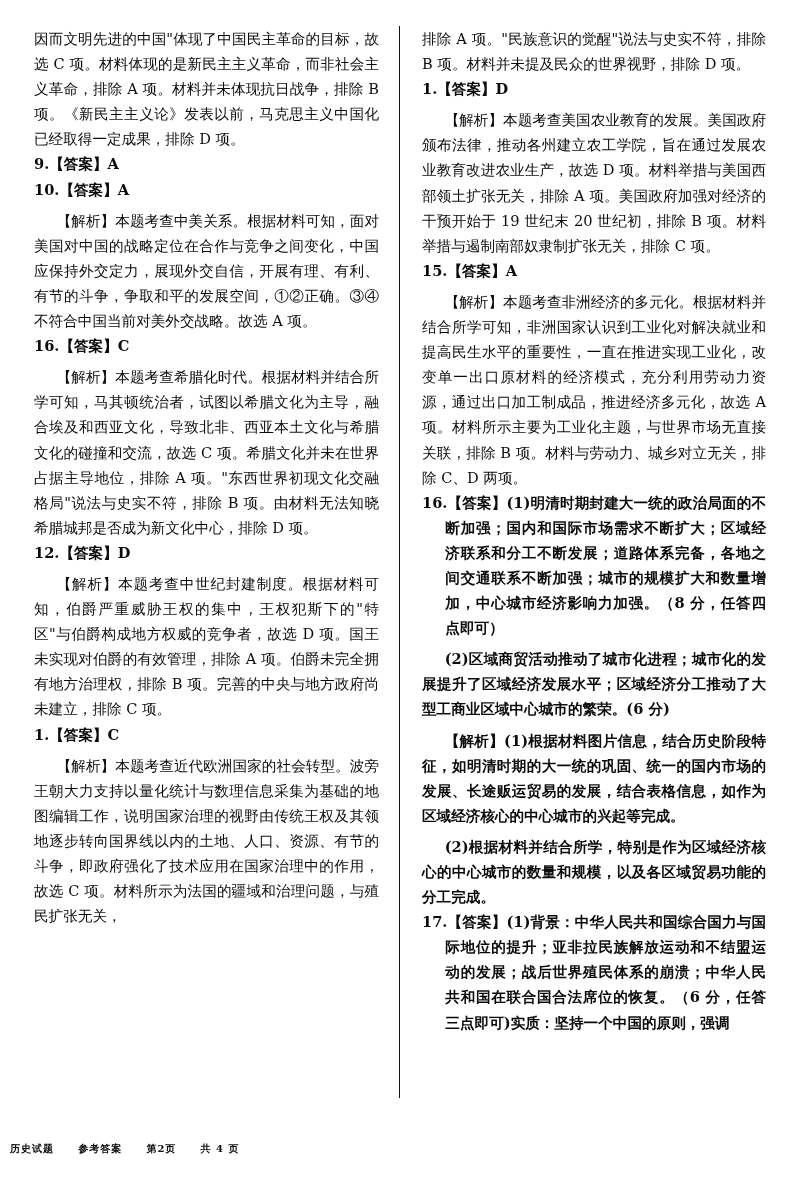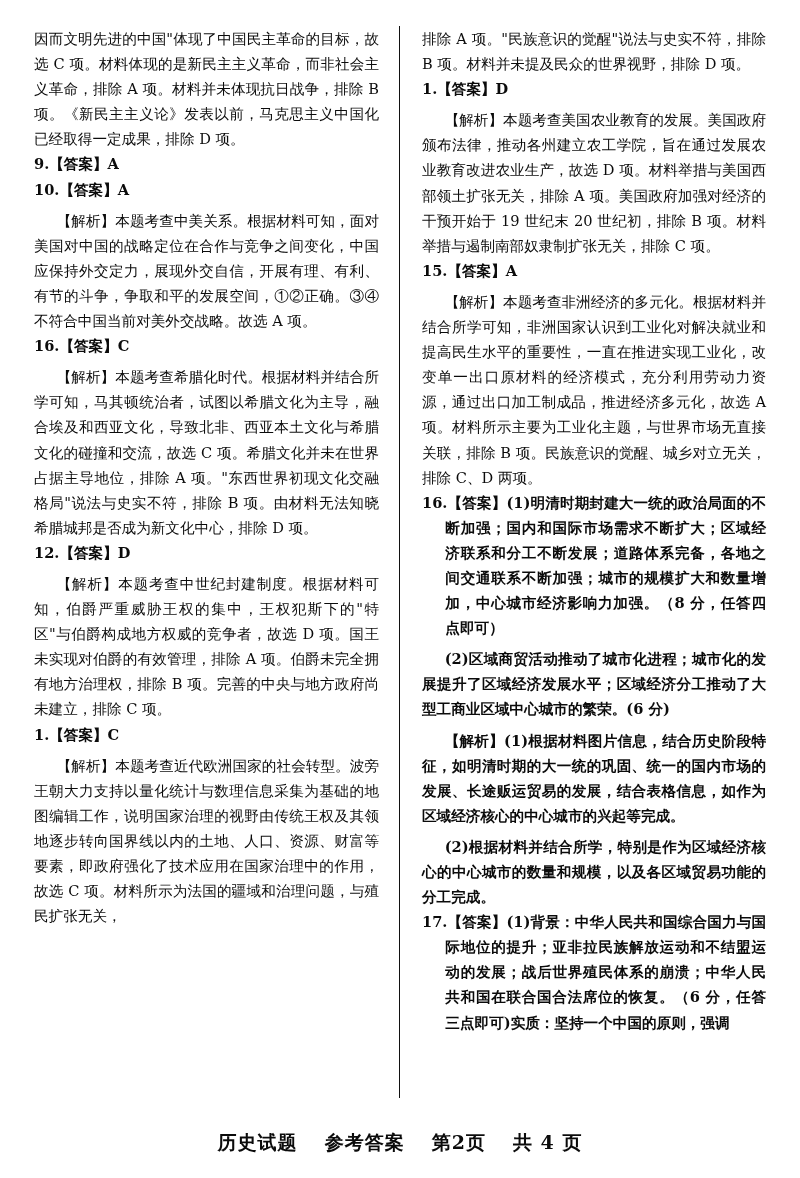--- a/index.html
+++ b/index.html
@@ -57,22 +57,22 @@
     text-indent: -1.6em;
   }
   .bold {
     font-weight: 700;
   }
   .footer {
     position: absolute;
     left: 0;
     right: 0;
     bottom: 22px;
-    text-align: center;
-    font-size: 19px;
+    text-align: left;
+    font-size: 10px;
     font-family: "DejaVu Serif", "Liberation Serif", serif;
     letter-spacing: 1px;
   }
   .footer .seg {
     display: inline-block;
     margin: 0 10px;
     font-weight: 700;
   }
   .footer .seg.light {
     font-weight: 700;
@@ -87,29 +87,29 @@
     <div class="col left">
       <p class="para cont">因而文明先进的中国"体现了中国民主革命的目标，故选 C 项。材料体现的是新民主主义革命，而非社会主义革命，排除 A 项。材料并未体现抗日战争，排除 B 项。《新民主主义论》发表以前，马克思主义中国化已经取得一定成果，排除 D 项。</p>
       <p class="para hang bold">9.【答案】A</p>
       <p class="para hang bold">10.【答案】A</p>
       <p class="para ind">【解析】本题考查中美关系。根据材料可知，面对美国对中国的战略定位在合作与竞争之间变化，中国应保持外交定力，展现外交自信，开展有理、有利、有节的斗争，争取和平的发展空间，①②正确。③④不符合中国当前对美外交战略。故选 A 项。</p>
       <p class="para hang bold">16.【答案】C</p>
       <p class="para ind">【解析】本题考查希腊化时代。根据材料并结合所学可知，马其顿统治者，试图以希腊文化为主导，融合埃及和西亚文化，导致北非、西亚本土文化与希腊文化的碰撞和交流，故选 C 项。希腊文化并未在世界占据主导地位，排除 A 项。"东西世界初现文化交融格局"说法与史实不符，排除 B 项。由材料无法知晓希腊城邦是否成为新文化中心，排除 D 项。</p>
       <p class="para hang bold">12.【答案】D</p>
       <p class="para ind">【解析】本题考查中世纪封建制度。根据材料可知，伯爵严重威胁王权的集中，王权犯斯下的"特区"与伯爵构成地方权威的竞争者，故选 D 项。国王未实现对伯爵的有效管理，排除 A 项。伯爵未完全拥有地方治理权，排除 B 项。完善的中央与地方政府尚未建立，排除 C 项。</p>
       <p class="para hang bold">1.【答案】C</p>
-      <p class="para ind">【解析】本题考查近代欧洲国家的社会转型。波旁王朝大力支持以量化统计与数理信息采集为基础的地图编辑工作，说明国家治理的视野由传统王权及其领地逐步转向国界线以内的土地、人口、资源、财富等要素，即政府强化了技术应用在国家治理中的作用，故选 C 项。材料所示为法国的疆域和治理问题，与殖民扩张无关，</p>
+      <p class="para ind">【解析】本题考查近代欧洲国家的社会转型。波旁王朝大力支持以量化统计与数理信息采集为基础的地图编辑工作，说明国家治理的视野由传统王权及其领地逐步转向国界线以内的土地、人口、资源、有节的斗争，即政府强化了技术应用在国家治理中的作用，故选 C 项。材料所示为法国的疆域和治理问题，与殖民扩张无关，</p>
     </div>
 
     <div class="col right">
       <p class="para cont">排除 A 项。"民族意识的觉醒"说法与史实不符，排除 B 项。材料并未提及民众的世界视野，排除 D 项。</p>
       <p class="para hang bold">1.【答案】D</p>
       <p class="para ind">【解析】本题考查美国农业教育的发展。美国政府颁布法律，推动各州建立农工学院，旨在通过发展农业教育改进农业生产，故选 D 项。材料举措与美国西部领土扩张无关，排除 A 项。美国政府加强对经济的干预开始于 19 世纪末 20 世纪初，排除 B 项。材料举措与遏制南部奴隶制扩张无关，排除 C 项。</p>
       <p class="para hang bold">15.【答案】A</p>
-      <p class="para ind">【解析】本题考查非洲经济的多元化。根据材料并结合所学可知，非洲国家认识到工业化对解决就业和提高民生水平的重要性，一直在推进实现工业化，改变单一出口原材料的经济模式，充分利用劳动力资源，通过出口加工制成品，推进经济多元化，故选 A 项。材料所示主要为工业化主题，与世界市场无直接关联，排除 B 项。民族意识的觉醒、城乡对立无关，排除 C、D 两项。</p>
+      <p class="para ind">【解析】本题考查非洲经济的多元化。根据材料并结合所学可知，非洲国家认识到工业化对解决就业和提高民生水平的重要性，一直在推进实现工业化，改变单一出口原材料的经济模式，充分利用劳动力资源，通过出口加工制成品，推进经济多元化，故选 A 项。材料所示主要为工业化主题，与世界市场无直接关联，排除 B 项。材料与劳动力、城乡对立无关，排除 C、D 两项。</p>
       <p class="para hang bold">16.【答案】(1)明清时期封建大一统的政治局面的不断加强；国内和国际市场需求不断扩大；区域经济联系和分工不断发展；道路体系完备，各地之间交通联系不断加强；城市的规模扩大和数量增加，中心城市经济影响力加强。（8 分，任答四点即可）</p>
       <p class="para ind bold">(2)区域商贸活动推动了城市化进程；城市化的发展提升了区域经济发展水平；区域经济分工推动了大型工商业区域中心城市的繁荣。(6 分)</p>
       <p class="para ind bold">【解析】(1)根据材料图片信息，结合历史阶段特征，如明清时期的大一统的巩固、统一的国内市场的发展、长途贩运贸易的发展，结合表格信息，如作为区域经济核心的中心城市的兴起等完成。</p>
       <p class="para ind bold">(2)根据材料并结合所学，特别是作为区域经济核心的中心城市的数量和规模，以及各区域贸易功能的分工完成。</p>
       <p class="para hang bold">17.【答案】(1)背景：中华人民共和国综合国力与国际地位的提升；亚非拉民族解放运动和不结盟运动的发展；战后世界殖民体系的崩溃；中华人民共和国在联合国合法席位的恢复。（6 分，任答三点即可)实质：坚持一个中国的原则，强调</p>
     </div>
 
   </div>
 
   <div class="footer">

